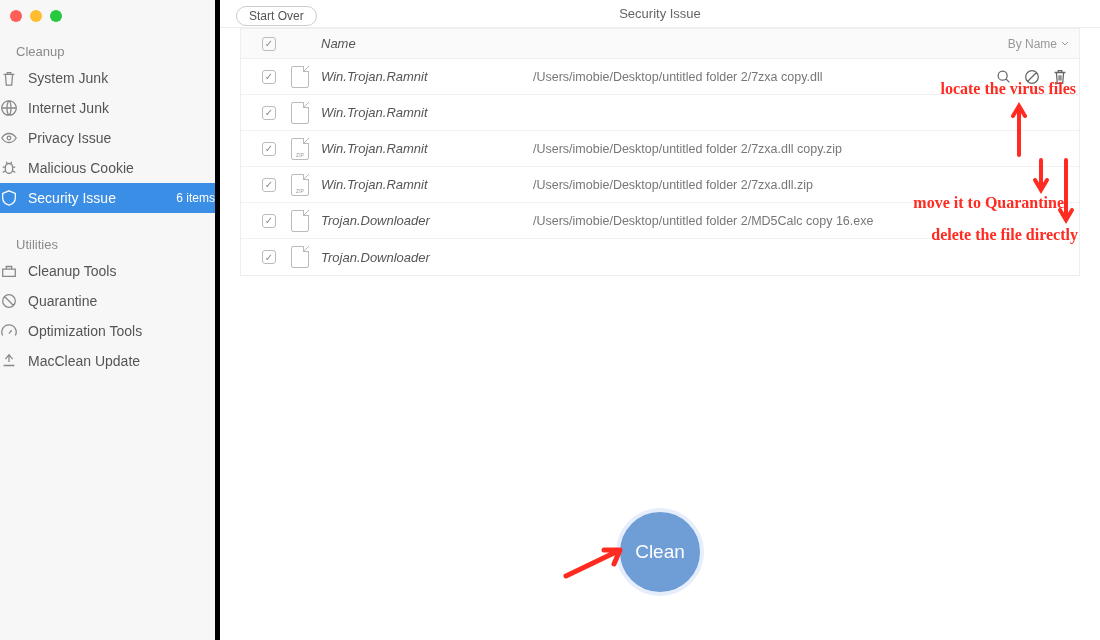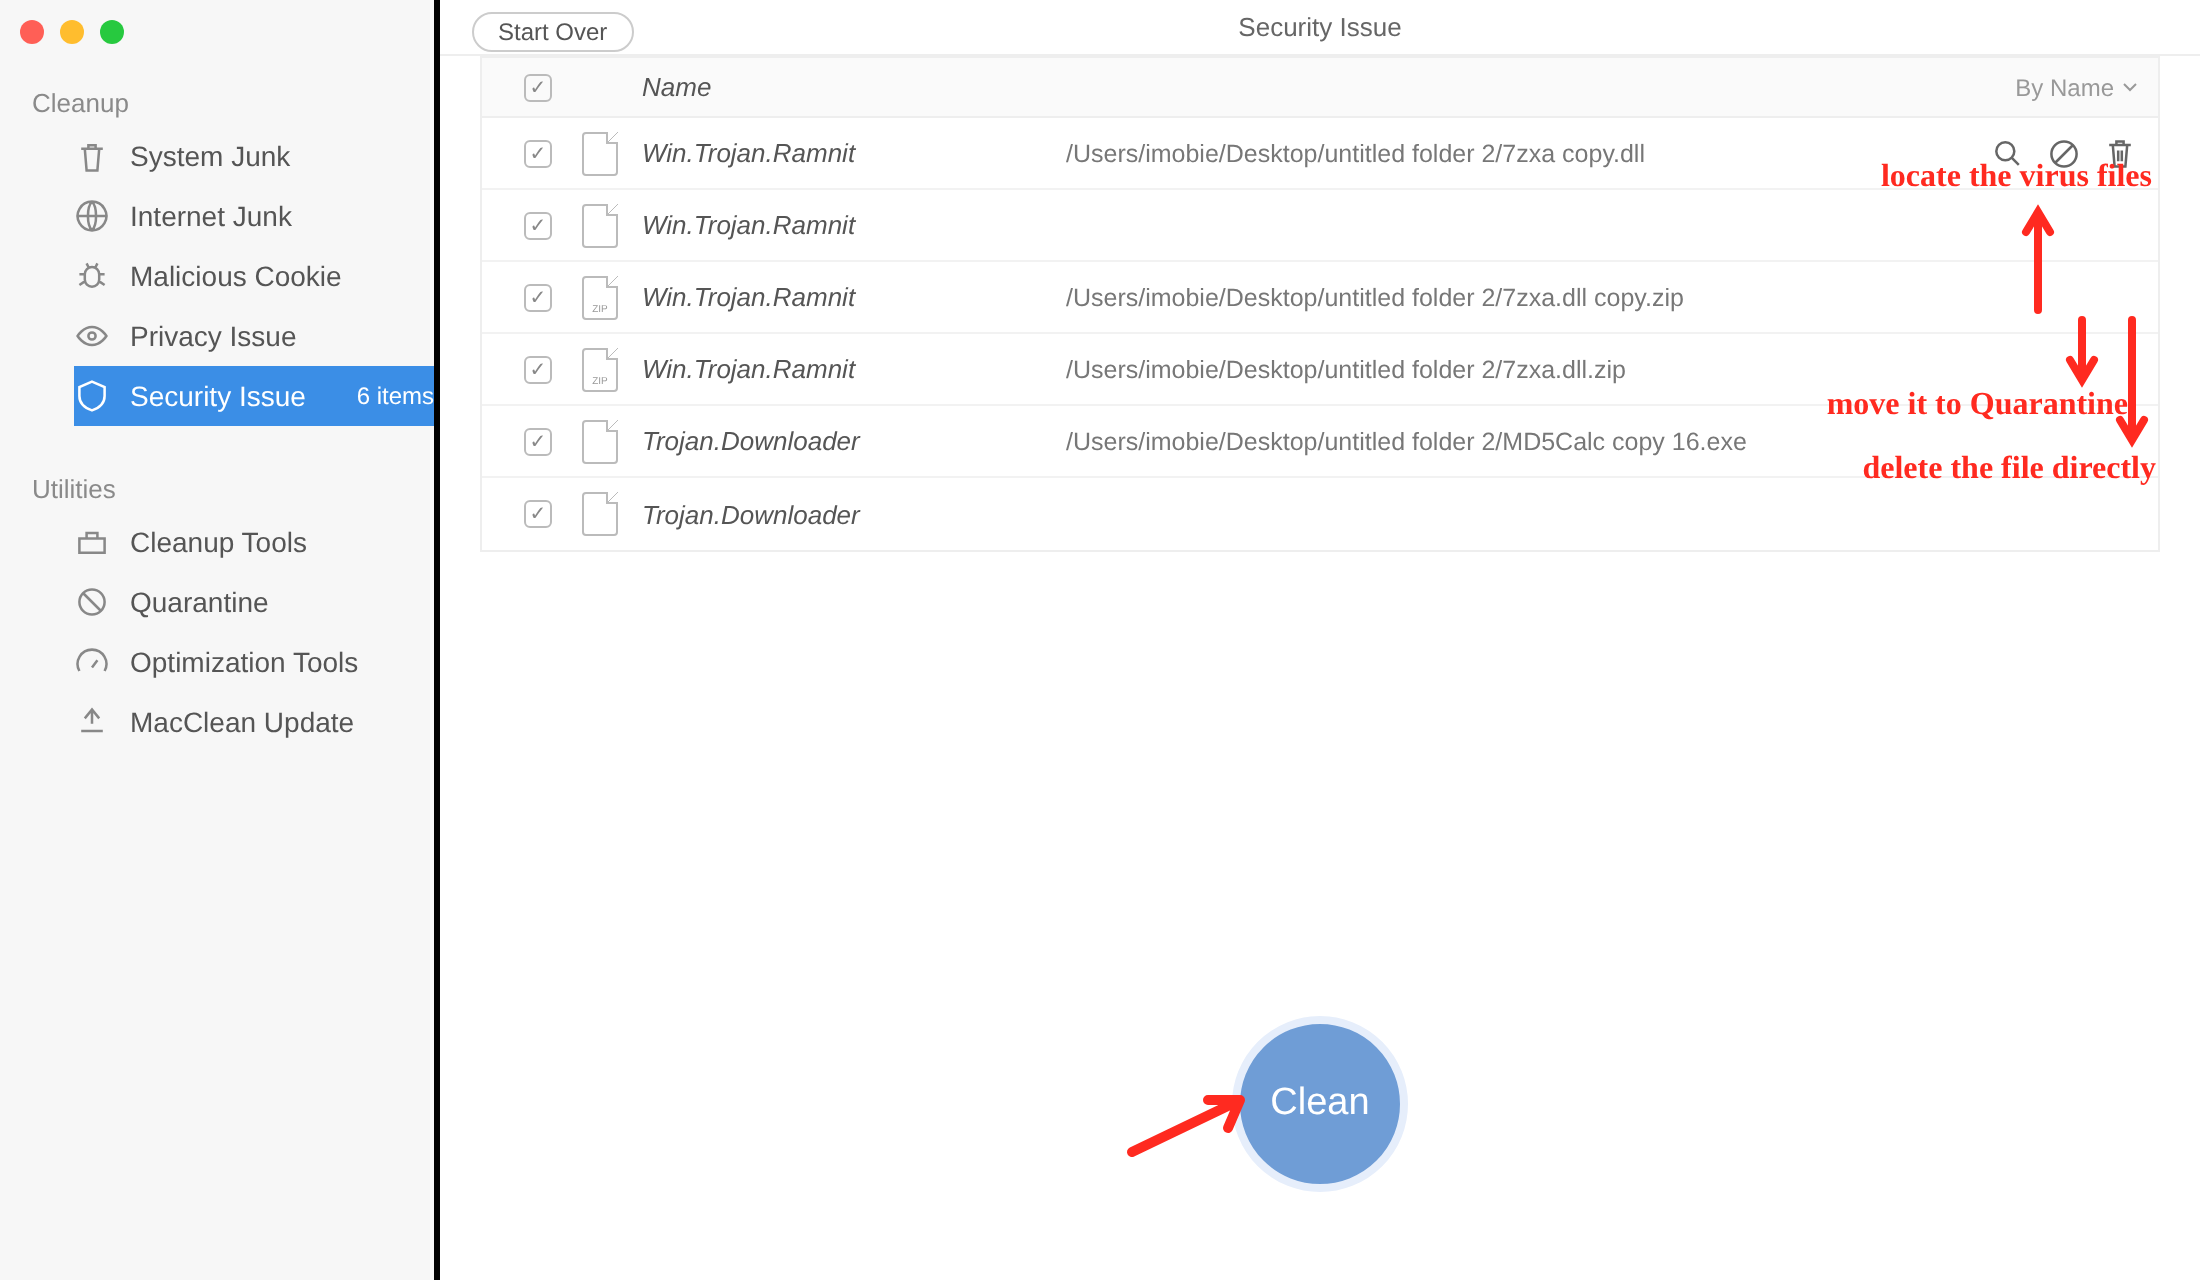--- a/index.html
+++ b/index.html
@@ -1,23 +1,23 @@
 <!DOCTYPE html>
 <html><head>
   <meta charset="utf-8">
   <style>
     * { margin:0; padding:0; box-sizing:border-box; font-family:-apple-system,"Helvetica Neue",Helvetica,Arial,sans-serif; }
     body { width:1100px; height:640px; background:#fff; overflow:hidden; border:1px solid #ddd; }
-    .sidebar { position:absolute; left:0; top:0; width:220px; height:100%; background:#f7f7f7; border-right:3px solid #000000; }
+    .sidebar { position:absolute; left:0; top:0; width:220px; height:100%; background:#f7f7f7; border-right:5px solid #000000; }
     .traffic { position:absolute; left:10px; top:10px; display:flex; gap:8px; }
     .traffic span { width:12px; height:12px; border-radius:50%; }
     .t-close{background:#ff5f56;} .t-min{background:#ffbd2e;} .t-max{background:#27c93f;}
     .section-label { font-size:13px; color:#8a8a8a; padding:8px 16px 4px; }
     .side-list { list-style:none; }
-    .side-item { display:flex; align-items:center; padding:6px 0; font-size:14px; color:#555; cursor:pointer; position:relative;margin-left:37px; }
+    .side-item { display:flex; align-items:center; padding:6px 0; font-size:14px; color:#555; cursor:pointer; position:relative; }
     .side-item.active { background:#3b8ee6; color:#fff; }
     .side-item .badge { margin-left:auto; font-size:12px; }
     .side-icon { width:18px; height:18px; margin-right:10px; display:inline-flex; align-items:center; justify-content:center; flex:none; }
     .side-icon svg { stroke:#888; fill:none; stroke-width:1.4; }
     .side-item.active .side-icon svg { stroke:#fff; }
     .content { position:absolute; left:220px; top:0; right:0; bottom:0; background:#fff; }
     .topbar { position:relative; height:28px; display:flex; align-items:center; justify-content:center; border-bottom:1px solid #eee; }
     .startover { position:absolute; left:16px; top:6px; font-size:12px; color:#555; border:1px solid #ccc; border-radius:11px; padding:2px 12px; background:#fff; cursor:pointer; }
     .wtitle { font-size:13px; color:#666; }
     .header { display:flex; align-items:center; padding:20px 30px 14px 30px; }
@@ -78,32 +78,32 @@
           <span class="side-icon">
             <svg viewBox="0 0 20 20" width="18" height="18">
               <path d="M10 2a8 8 0 1 0 .01 0M2 10h16M10 2c3 3 3 13 0 16M10 2c-3 3-3 13 0 16"></path>
             </svg>
           </span>
           <span>Internet Junk</span>
         </li>
         <li class="side-item">
           <span class="side-icon">
             <svg viewBox="0 0 20 20" width="18" height="18">
+              <path d="M2 10s3-5 8-5 8 5 8 5-3 5-8 5-8-5-8-5zM10 10m-2 0a2 2 0 1 0 4 0 2 2 0 1 0-4 0"></path>
+            </svg>
+          </span>
+          <span>Privacy Issue</span>
+        </li>
+        <li class="side-item">
+          <span class="side-icon">
+            <svg viewBox="0 0 20 20" width="18" height="18">
               <path d="M10 5a4 4 0 0 1 4 4v3a4 4 0 0 1-8 0V9a4 4 0 0 1 4-4zM6 9H3M14 9h3M6 13l-3 2M14 13l3 2M8 5l-1-2M12 5l1-2"></path>
             </svg>
           </span>
           <span>Malicious Cookie</span>
-        </li>
-        <li class="side-item">
-          <span class="side-icon">
-            <svg viewBox="0 0 20 20" width="18" height="18">
-              <path d="M2 10s3-5 8-5 8 5 8 5-3 5-8 5-8-5-8-5zM10 10m-2 0a2 2 0 1 0 4 0 2 2 0 1 0-4 0"></path>
-            </svg>
-          </span>
-          <span>Privacy Issue</span>
         </li>
         <li class="side-item active">
           <span class="side-icon">
             <svg viewBox="0 0 20 20" width="18" height="18">
               <path d="M10 2l7 3v5c0 5-4 7-7 8-3-1-7-3-7-8V5l7-3z"></path>
             </svg>
           </span>
           <span>Security Issue</span>
           <span class="badge">6 items</span>
         </li>

